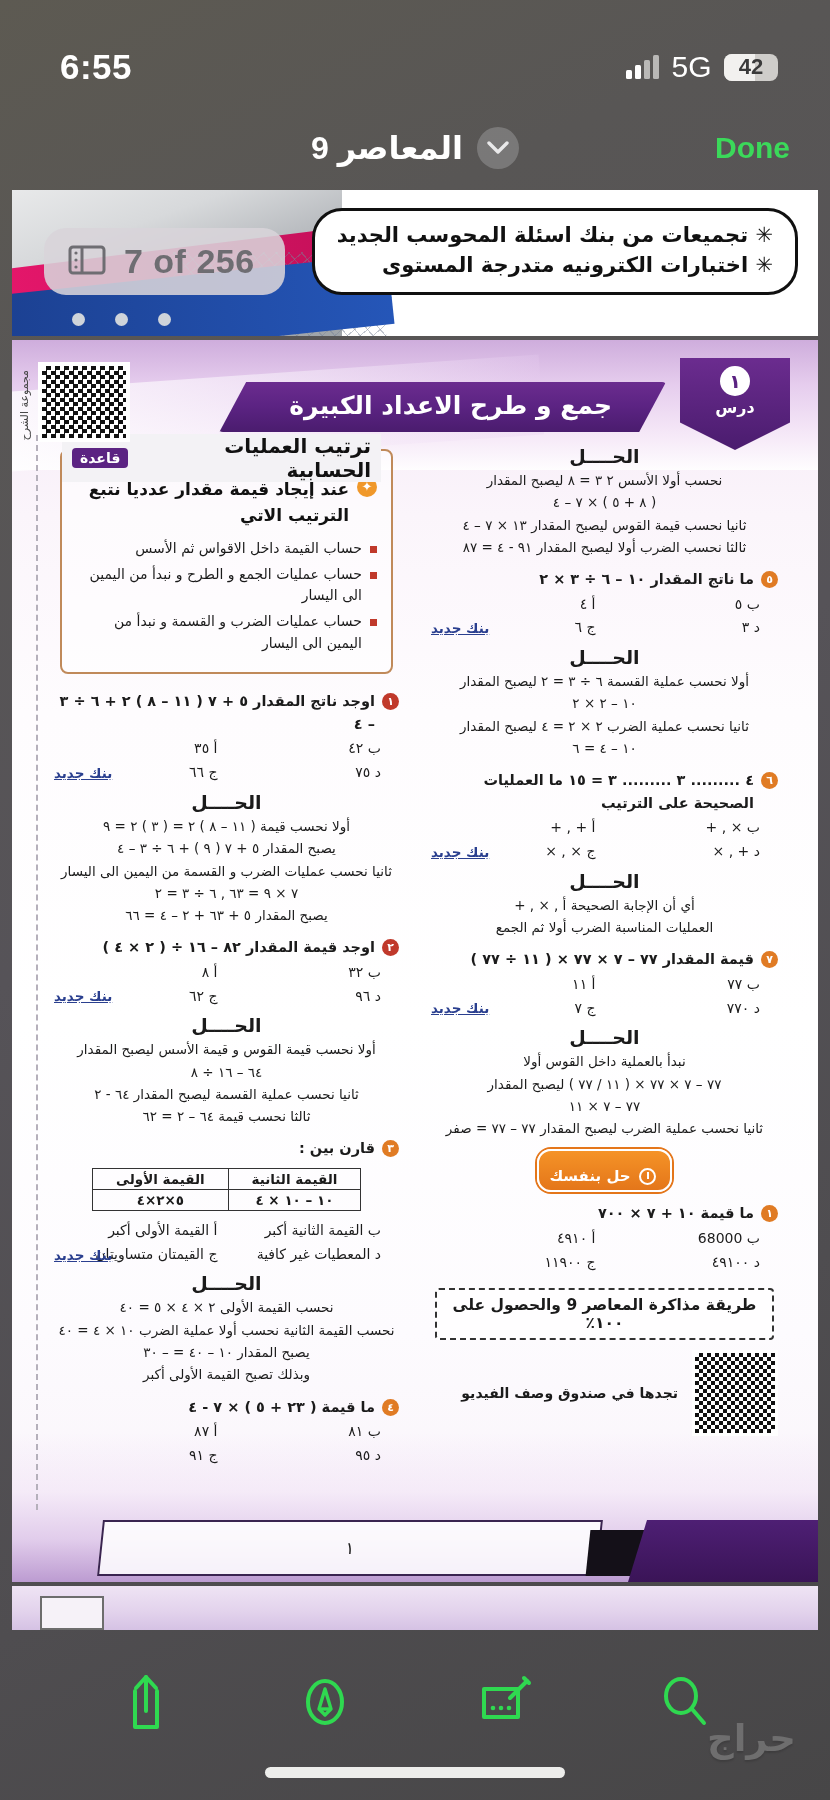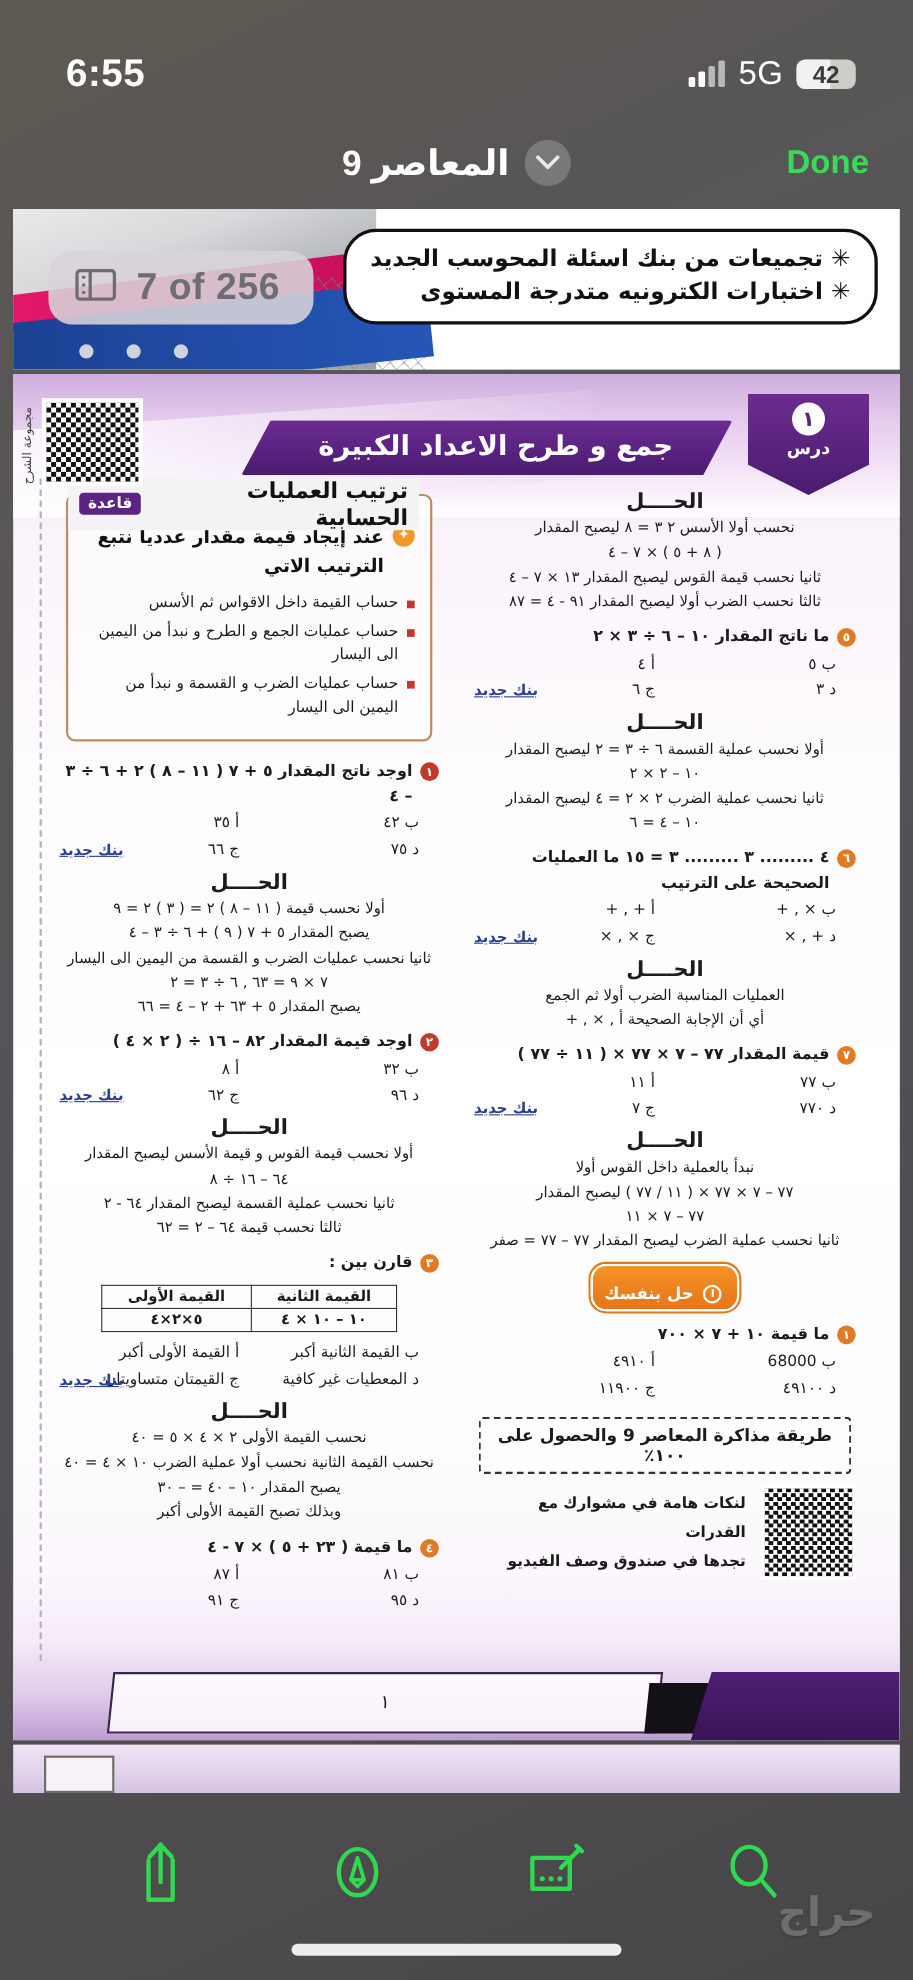--- a/index.html
+++ b/index.html
@@ -29,21 +29,21 @@
   .sb-signal { display: flex; align-items: flex-end; gap: 3px; height: 24px; }
   .sb-signal i { display: block; width: 6px; background: #fff; border-radius: 1.5px; }
   .sb-signal i:nth-child(1){ height: 9px; }
   .sb-signal i:nth-child(2){ height: 14px; }
   .sb-signal i:nth-child(3){ height: 19px; background: #b9b8b6; }
   .sb-signal i:nth-child(4){ height: 24px; background: #b9b8b6; }
   .sb-net { font-size: 30px; font-weight: 500; letter-spacing: .3px; }
   .sb-battery {
     position: relative; width: 54px; height: 27px;
     border-radius: 8px; background: #cfcdca;
-    display: flex; align-items: flex-end; justify-content: center;
+    display: flex; align-items: center; justify-content: center;
     overflow: hidden;
   }
   .sb-battery::after {
     content:""; position: absolute; right: -7px; top: 9px;
     width: 5px; height: 10px; background: #8d8c8a; border-radius: 0 3px 3px 0;
   }
   .sb-battery .fill {
     position:absolute; left:0; top:0; bottom:0; width: 58%;
     background: #f2f1ef;
   }
@@ -596,22 +596,22 @@
               <span>٤ ......... ٣ ......... ٣ = ١٥  ما العمليات الصحيحة على الترتيب</span>
             </div>
             <div class="choices">
               <span>ب  × , +</span>
               <span>أ  + , +</span>
               <span>د  + , ×</span>
               <span>ج  × , ×</span>
               <span class="bank-tag">بنك جديد</span>
             </div>
             <div class="sol-head">الحــــل</div>
+            <div class="sol-line c">أي أن الإجابة الصحيحة  أ  ,  ×  , +</div>
             <div class="sol-line c">العمليات المناسبة  الضرب أولا ثم الجمع</div>
-            <div class="sol-line c">أي أن الإجابة الصحيحة  أ  ,  ×  , +</div>
           </div>
 
           <div class="q-block">
             <div class="q-line">
               <span class="q-num alt">٧</span>
               <span>قيمة المقدار ٧٧ – ٧ × ٧٧ × ( ١١ ÷ ٧٧ )</span>
             </div>
             <div class="choices">
               <span>ب  ٧٧</span>
               <span>أ  ١١</span>
@@ -644,21 +644,20 @@
               <span>د  ٤٩١٠٠</span>
               <span>ج  ١١٩٠٠</span>
             </div>
           </div>
 
           <div class="method-box">طريقة مذاكرة المعاصر 9 والحصول على ١٠٠٪</div>
 
           <div class="qr-row">
             <div class="qr-box"></div>
             <div class="qr-text">
-              <div>لنكات هامة في مشوارك مع القدرات</div>
               <div>تجدها في صندوق وصف الفيديو</div>
             </div>
           </div>
 
         </div>
       </div>
 
       <div class="sheet-footer">
         <div class="footer-plate">١</div>
         <div class="footer-dark"></div>

